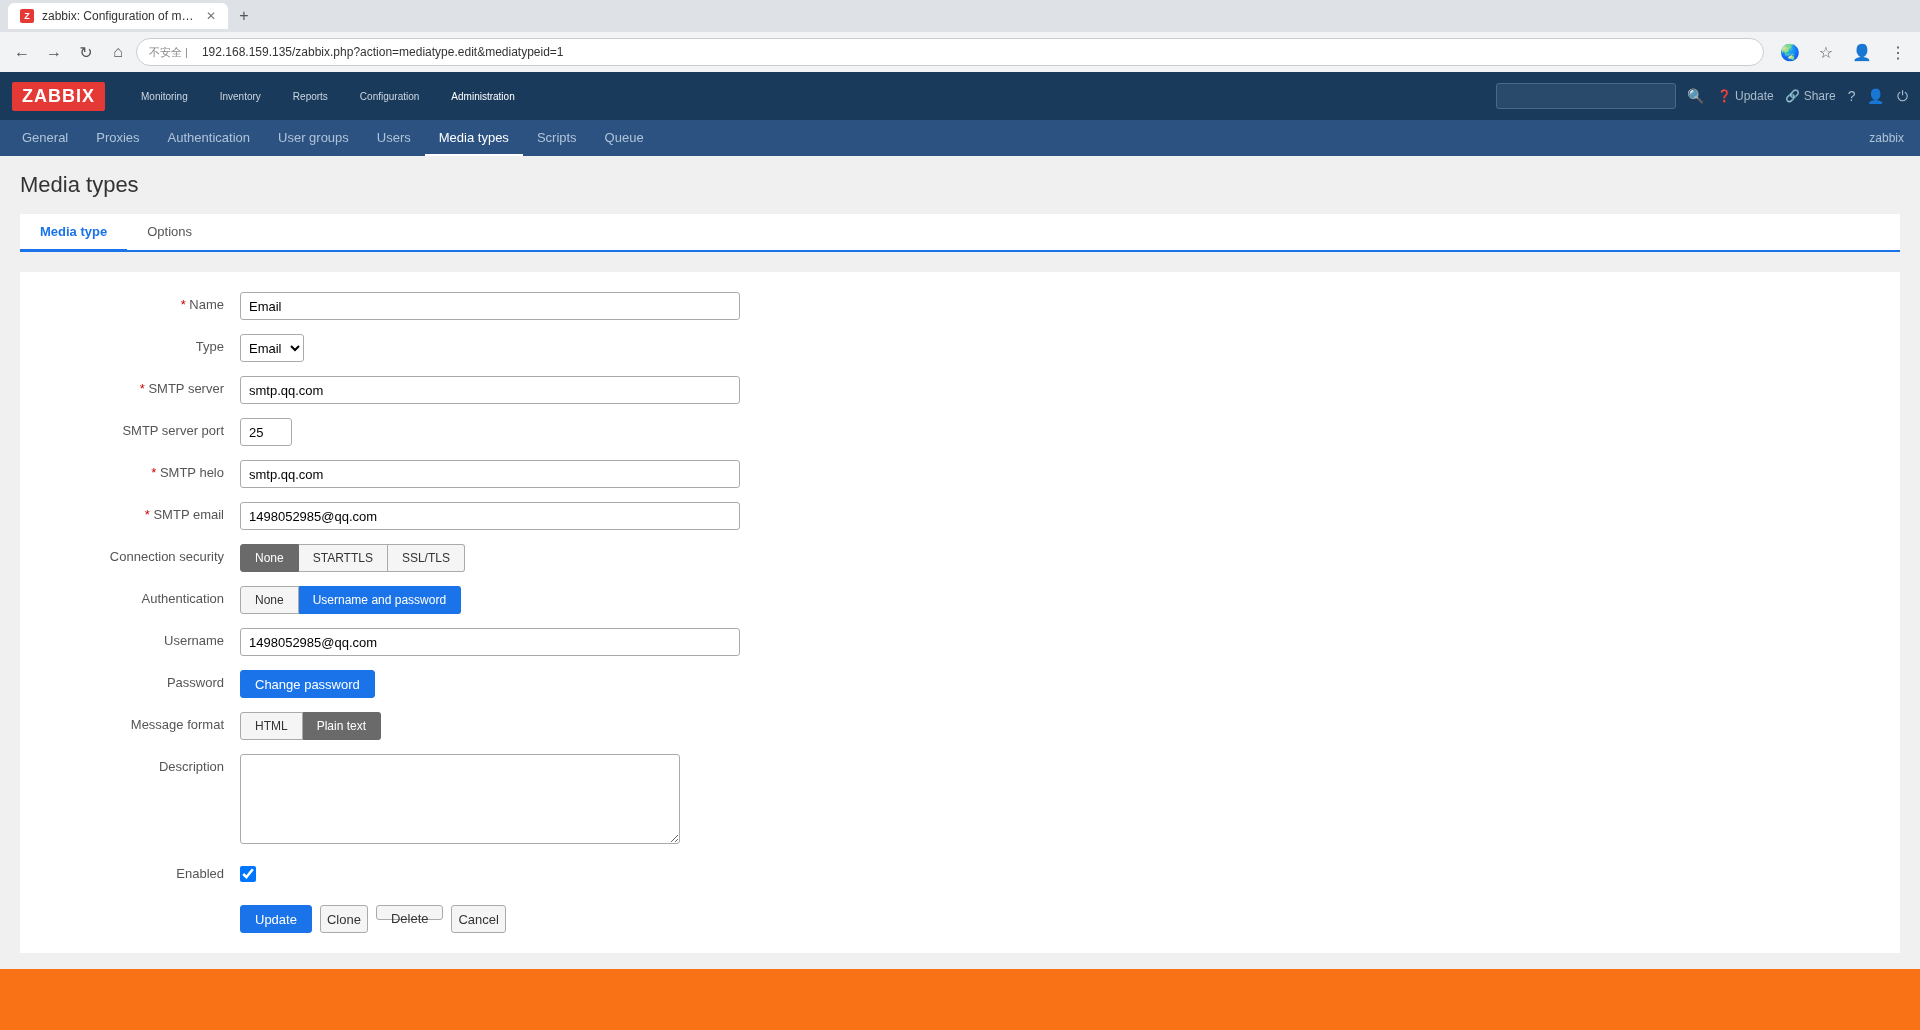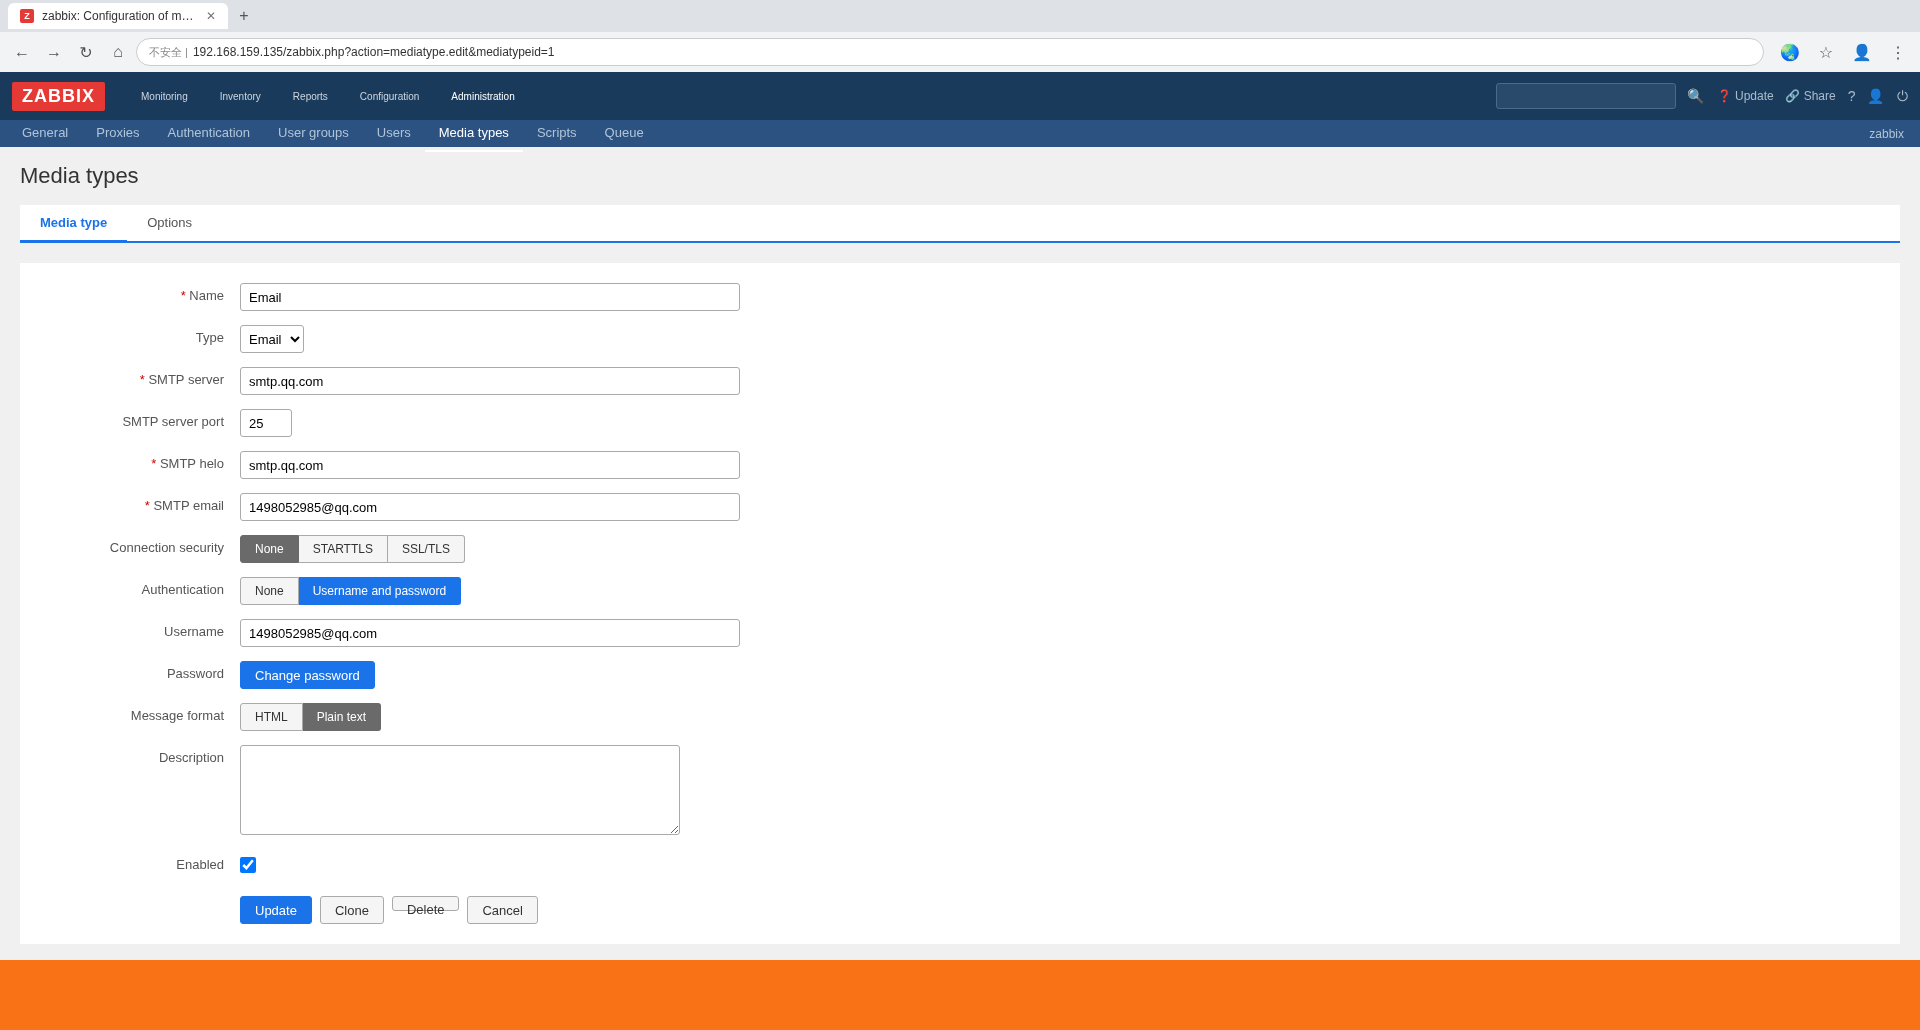--- a/index.html
+++ b/index.html
@@ -8,42 +8,42 @@
     
     .browser-chrome { background: #dee1e6; padding: 0; }
     .browser-titlebar { display: flex; align-items: center; padding: 4px 8px; background: #dee1e6; height: 32px; }
     .browser-tab { display: flex; align-items: center; background: #fff; border-radius: 6px 6px 0 0; padding: 6px 12px; font-size: 12px; gap: 8px; max-width: 220px; }
     .browser-tab-icon { width: 14px; height: 14px; background: #e53935; border-radius: 2px; display: flex; align-items: center; justify-content: center; color: white; font-size: 9px; font-weight: bold; flex-shrink: 0; }
     .browser-tab-text { font-size: 12px; color: #333; white-space: nowrap; overflow: hidden; text-overflow: ellipsis; }
     .tab-close { font-size: 12px; color: #777; cursor: pointer; margin-left: 4px; }
     .new-tab-btn { width: 24px; height: 24px; display: flex; align-items: center; justify-content: center; font-size: 16px; color: #555; cursor: pointer; margin-left: 4px; }
     .browser-controls { display: flex; align-items: center; padding: 4px 8px; background: #f1f3f4; gap: 4px; height: 40px; }
     .nav-btn { width: 28px; height: 28px; border: none; background: none; cursor: pointer; color: #555; font-size: 16px; border-radius: 50%; display: flex; align-items: center; justify-content: center; }
-    .address-bar { flex: 1; height: 28px; border: 1px solid #ccc; border-radius: 14px; padding: 0 12px; font-size: 12px; background: white; display: flex; align-items: center; gap: 5px; }
+    .address-bar { flex: 1; height: 28px; border: 1px solid #ccc; border-radius: 14px; padding: 0 12px; font-size: 12px; background: white; display: flex; align-items: center; gap: 14px; }
     .address-bar-lock { font-size: 11px; color: #888; }
     .address-bar-url { font-size: 12px; color: #333; }
     .browser-actions { display: flex; align-items: center; gap: 8px; margin-left: 8px; }
     .browser-action-btn { width: 28px; height: 28px; border: none; background: none; cursor: pointer; color: #555; font-size: 16px; border-radius: 50%; display: flex; align-items: center; justify-content: center; }
 
     
     .zabbix-app { background: #f97316; min-height: calc(1030px - 72px); }
 
     
     .top-nav { background: #1a3a5c; display: flex; align-items: center; height: 48px; padding: 0 12px; }
     .zabbix-logo { background: #e53935; color: white; font-weight: bold; font-size: 18px; padding: 4px 10px; border-radius: 2px; margin-right: 20px; letter-spacing: 1px; }
     .top-nav-items { display: flex; align-items: center; gap: 0; flex: 1; }
     .top-nav-item { color: #ccd6e0; font-size: 10px; padding: 0 16px; height: 48px; display: flex; align-items: center; cursor: pointer; text-decoration: none; }
     .top-nav-item.active { color: #fff; }
     .top-nav-right { display: flex; align-items: center; gap: 12px; margin-left: auto; }
     .search-box { height: 26px; border: 1px solid #4a6a8a; background: #2a4a6c; color: #ccc; border-radius: 3px; padding: 0 8px; font-size: 12px; width: 180px; }
     .top-nav-icon { color: #aabccc; font-size: 14px; cursor: pointer; }
     .top-nav-text-btn { color: #aabccc; font-size: 12px; cursor: pointer; display: flex; align-items: center; gap: 3px; }
 
     
-    .sub-nav { background: #2c5282; display: flex; align-items: center; height: 27px; padding: 0 8px; }
+    .sub-nav { background: #2c5282; display: flex; align-items: center; height: 36px; padding: 0 8px; }
     .sub-nav-item { color: #b0c4d8; font-size: 13px; padding: 0 14px; height: 36px; display: flex; align-items: center; cursor: pointer; border-bottom: 2px solid transparent; }
     .sub-nav-item.active { color: #fff; border-bottom: 2px solid #fff; }
     .sub-nav-right { margin-left: auto; color: #b0c4d8; font-size: 12px; padding-right: 8px; }
 
     
     .page-content { padding: 16px 20px; background: #f0f0f0; min-height: 800px; }
     .page-title { font-size: 22px; font-weight: normal; color: #333; margin-bottom: 16px; }
 
     
     .form-tabs { display: flex; border-bottom: 2px solid #1a73e8; margin-bottom: 20px; background: #fff; }
@@ -60,21 +60,21 @@
     .form-input-small { width: 52px; }
     .form-select { height: 28px; border: 1px solid #aaa; border-radius: 3px; padding: 0 4px; font-size: 13px; background: white; }
     .btn-group { display: flex; gap: 0; }
     .btn-group-item { height: 28px; padding: 0 14px; border: 1px solid #aaa; background: #f5f5f5; font-size: 12px; cursor: pointer; color: #333; }
     .btn-group-item:first-child { border-radius: 3px 0 0 3px; }
     .btn-group-item:last-child { border-radius: 0 3px 3px 0; }
     .btn-group-item:not(:first-child) { border-left: none; }
     .btn-group-item.active { background: #6a6a6a; color: white; border-color: #6a6a6a; }
     .btn-group-item.active-blue { background: #1a73e8; color: white; border-color: #1a73e8; }
     .btn-primary { background: #1a73e8; color: white; border: 1px solid #1a73e8; border-radius: 3px; padding: 5px 14px; font-size: 13px; cursor: pointer; height: 28px; }
-    .btn-default { background: #f5f5f5; color: #333; border: 1px solid #aaa; border-radius: 3px; padding: 5px 14px; font-size: 13px; cursor: pointer; height: 28px; }
+    .btn-default { background: #f5f5f5; color: #333; border: 1px solid #aaa; border-radius: 3px; padding: 5px 6px; font-size: 13px; cursor: pointer; height: 28px; }
     .btn-danger { background: #f5f5f5; color: #333; border: 1px solid #aaa; border-radius: 3px; padding: 5px 14px; font-size: 13px; cursor: pointer; height: 15px; }
     .form-textarea { width: 440px; height: 90px; border: 1px solid #aaa; border-radius: 3px; padding: 6px 8px; font-size: 13px; resize: both; outline: none; }
     .form-actions { display: flex; gap: 8px; margin-top: 20px; padding-left: 200px; }
     .checkbox-input { width: 16px; height: 16px; margin-top: 5px; }
   </style>
 </head>
 <body>
 
 <div class="browser-chrome">
   <div class="browser-titlebar">

